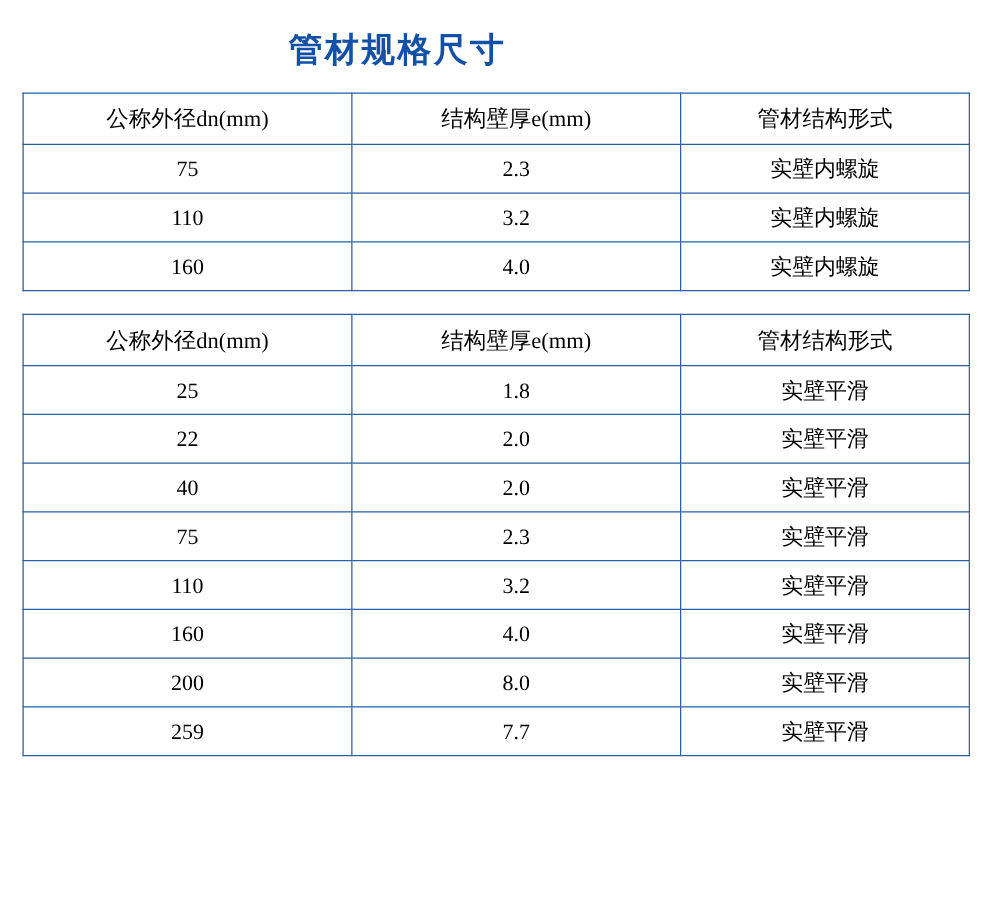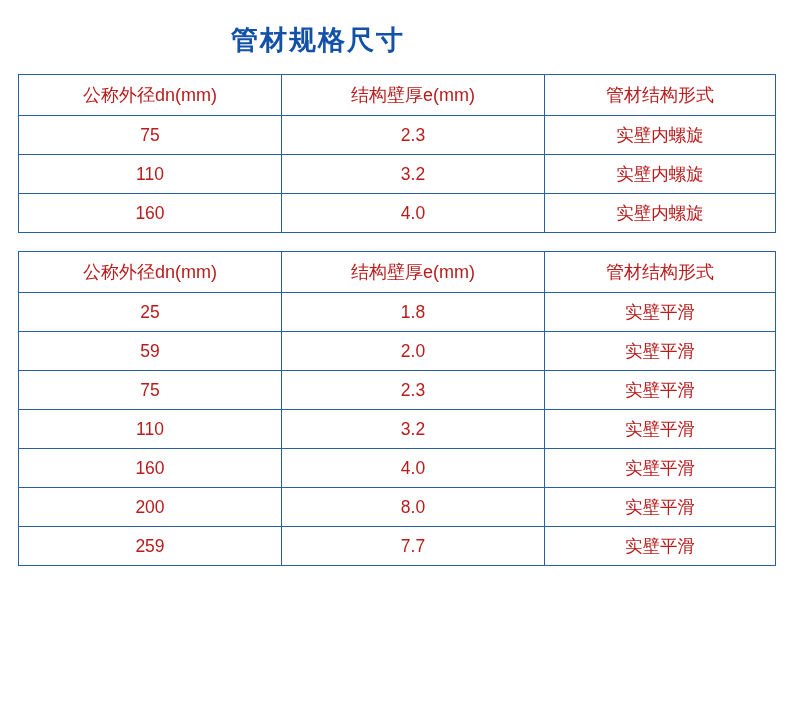--- a/index.html
+++ b/index.html
@@ -35,25 +35,26 @@
   table.spec {
     width: 754px;
     border-collapse: collapse;
     table-layout: fixed;
     border: 1px solid #2a5fa5;
   }
   table.spec td {
     border: 1px solid #2a5fa5;
     text-align: center;
     font-size: 17.5px;
-    color: #b91c1c;
+    color: #000000;
     height: 38px;
     padding: 0;
     line-height: 38px;
     white-space: nowrap;
+    font-family: Liberation Serif, serif;
   }
   table.spec tr.header td {
     font-size: 18px;
     height: 40px;
     line-height: 40px;
   }
   .col1 { width: 262px; }
   .col2 { width: 262px; }
   .col3 { width: 230px; }
   .gap {
@@ -101,21 +102,26 @@
           <td class="col1">公称外径dn(mm)</td>
           <td class="col2">结构壁厚e(mm)</td>
           <td class="col3">管材结构形式</td>
         </tr>
         <tr>
           <td>25</td>
           <td>1.8</td>
           <td>实壁平滑</td>
         </tr>
         <tr>
-          <td>59</td>
+          <td>22</td>
+          <td>2.0</td>
+          <td>实壁平滑</td>
+        </tr>
+        <tr>
+          <td>40</td>
           <td>2.0</td>
           <td>实壁平滑</td>
         </tr>
         <tr>
           <td>75</td>
           <td>2.3</td>
           <td>实壁平滑</td>
         </tr>
         <tr>
           <td>110</td>

